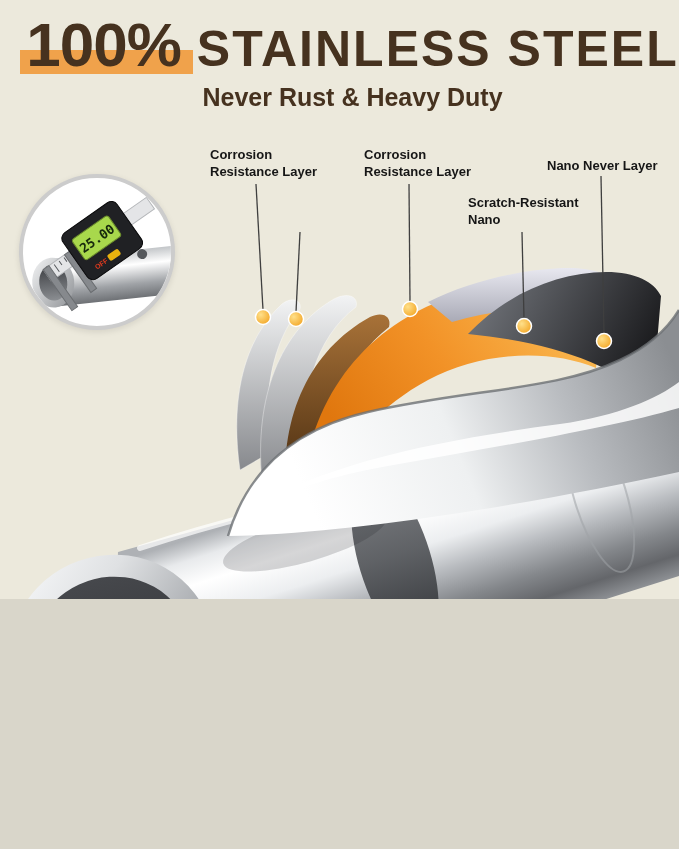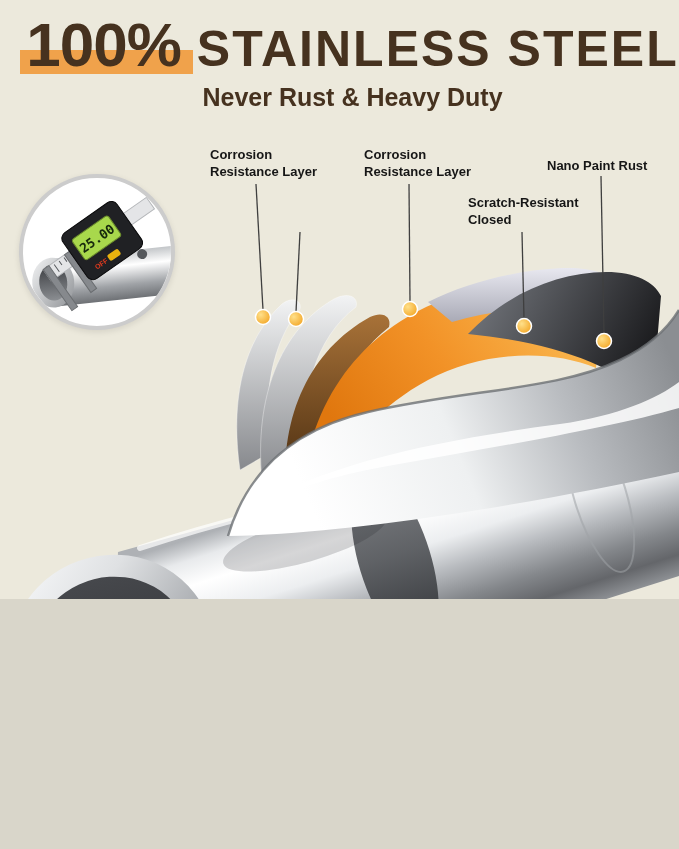--- a/index.html
+++ b/index.html
@@ -162,22 +162,22 @@
       <span class="trest">STAINLESS STEEL</span>
     </div>
     <div class="subtitle">Never Rust &amp; Heavy Duty</div>
   </div>
 
   <div class="callout c1">Corrosion
 Resistance Layer</div>
   <div class="callout c3">Corrosion
 Resistance Layer</div>
   <div class="callout c4">Scratch-Resistant
-Closed</div>
-  <div class="callout c5">Nano Paint Rust</div>
+Nano</div>
+  <div class="callout c5">Nano Never Layer</div>
 
   <div class="inset">
     <svg width="148" height="148" viewBox="0 0 148 148">
       <defs>
         <linearGradient id="spg" x1="0" y1="0" x2="0" y2="1">
           <stop offset="0" stop-color="#c3c6c9"></stop>
           <stop offset="0.30" stop-color="#ffffff"></stop>
           <stop offset="0.70" stop-color="#a0a3a7"></stop>
           <stop offset="1" stop-color="#6e7175"></stop>
         </linearGradient>

